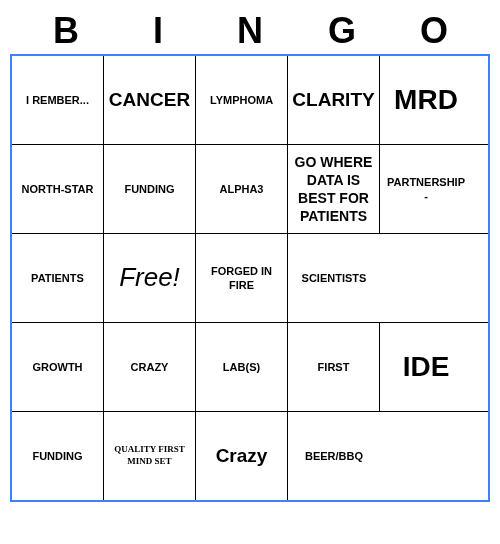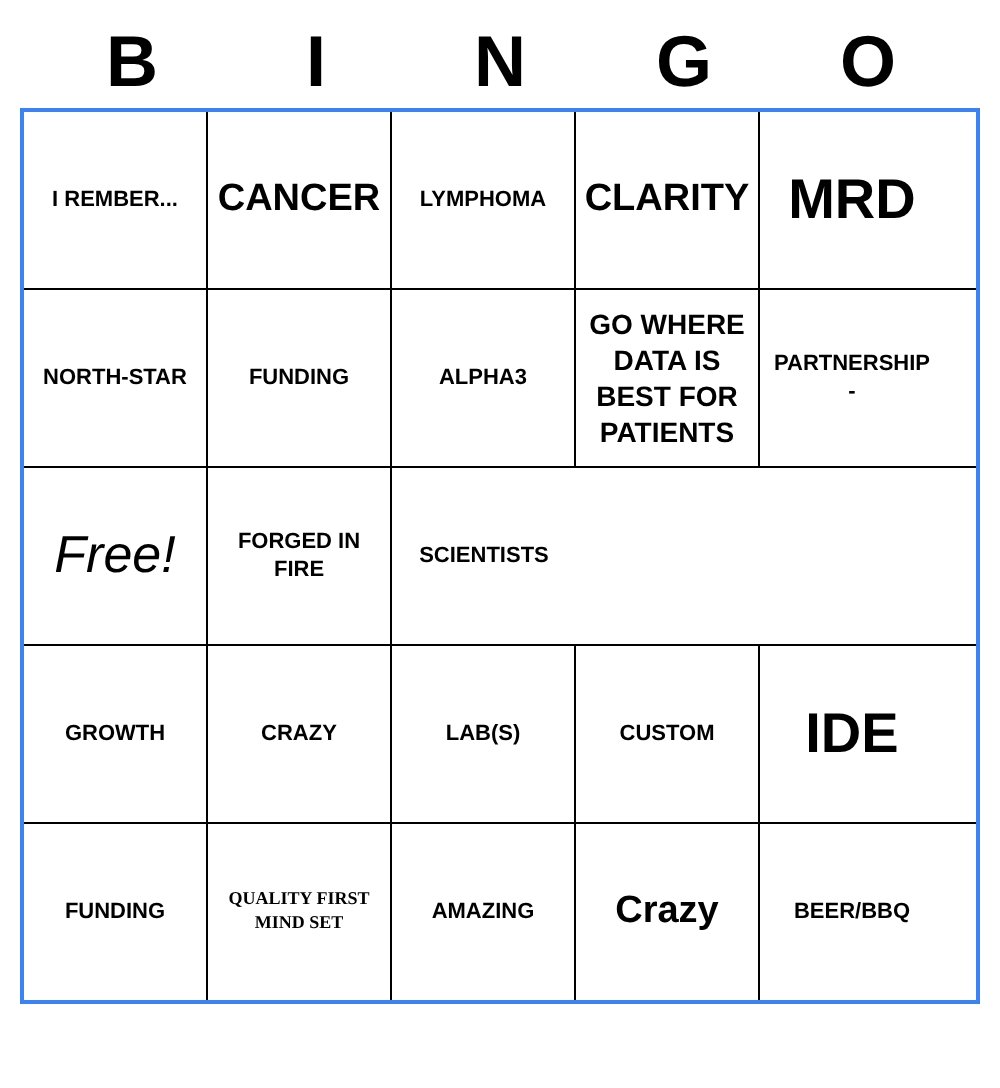--- a/index.html
+++ b/index.html
@@ -104,31 +104,31 @@
       <div class="bingo-cell cell-xlarge">MRD</div>
     </div>
     <div class="bingo-row">
       <div class="bingo-cell">NORTH-STAR</div>
       <div class="bingo-cell">FUNDING</div>
       <div class="bingo-cell">ALPHA3</div>
       <div class="bingo-cell" style="font-size: 14px;">GO WHERE DATA IS BEST FOR PATIENTS</div>
       <div class="bingo-cell">PARTNERSHIP -</div>
     </div>
     <div class="bingo-row">
+      <div class="bingo-cell">PATIENTS</div>
       <div class="bingo-cell cell-free">Free!</div>
       <div class="bingo-cell">FORGED IN FIRE</div>
       <div class="bingo-cell">SCIENTISTS</div>
     </div>
     <div class="bingo-row">
       <div class="bingo-cell">GROWTH</div>
       <div class="bingo-cell">CRAZY</div>
       <div class="bingo-cell">LAB(S)</div>
-      <div class="bingo-cell">CUSTOM</div>
+      <div class="bingo-cell">FIRST</div>
       <div class="bingo-cell cell-xlarge">IDE</div>
     </div>
     <div class="bingo-row">
       <div class="bingo-cell">FUNDING</div>
       <div class="bingo-cell" style="font-size: 9px; font-family: Liberation Serif, serif;">QUALITY FIRST MIND SET</div>
-      <div class="bingo-cell">AMAZING</div>
       <div class="bingo-cell cell-large">Crazy</div>
       <div class="bingo-cell">BEER/BBQ</div>
     </div>
   </div>
 
 </body></html>

